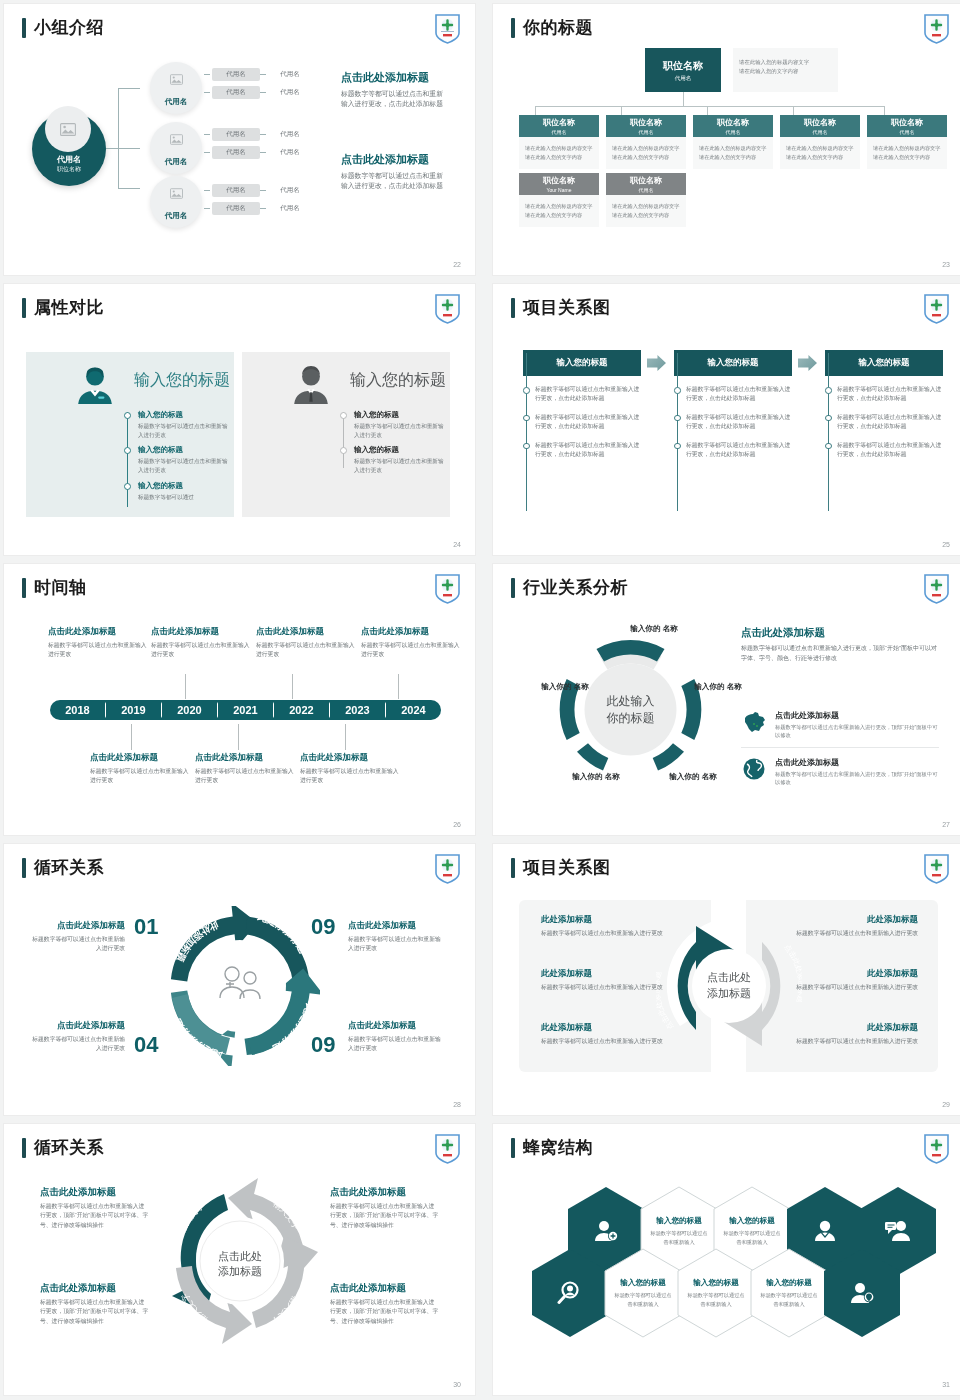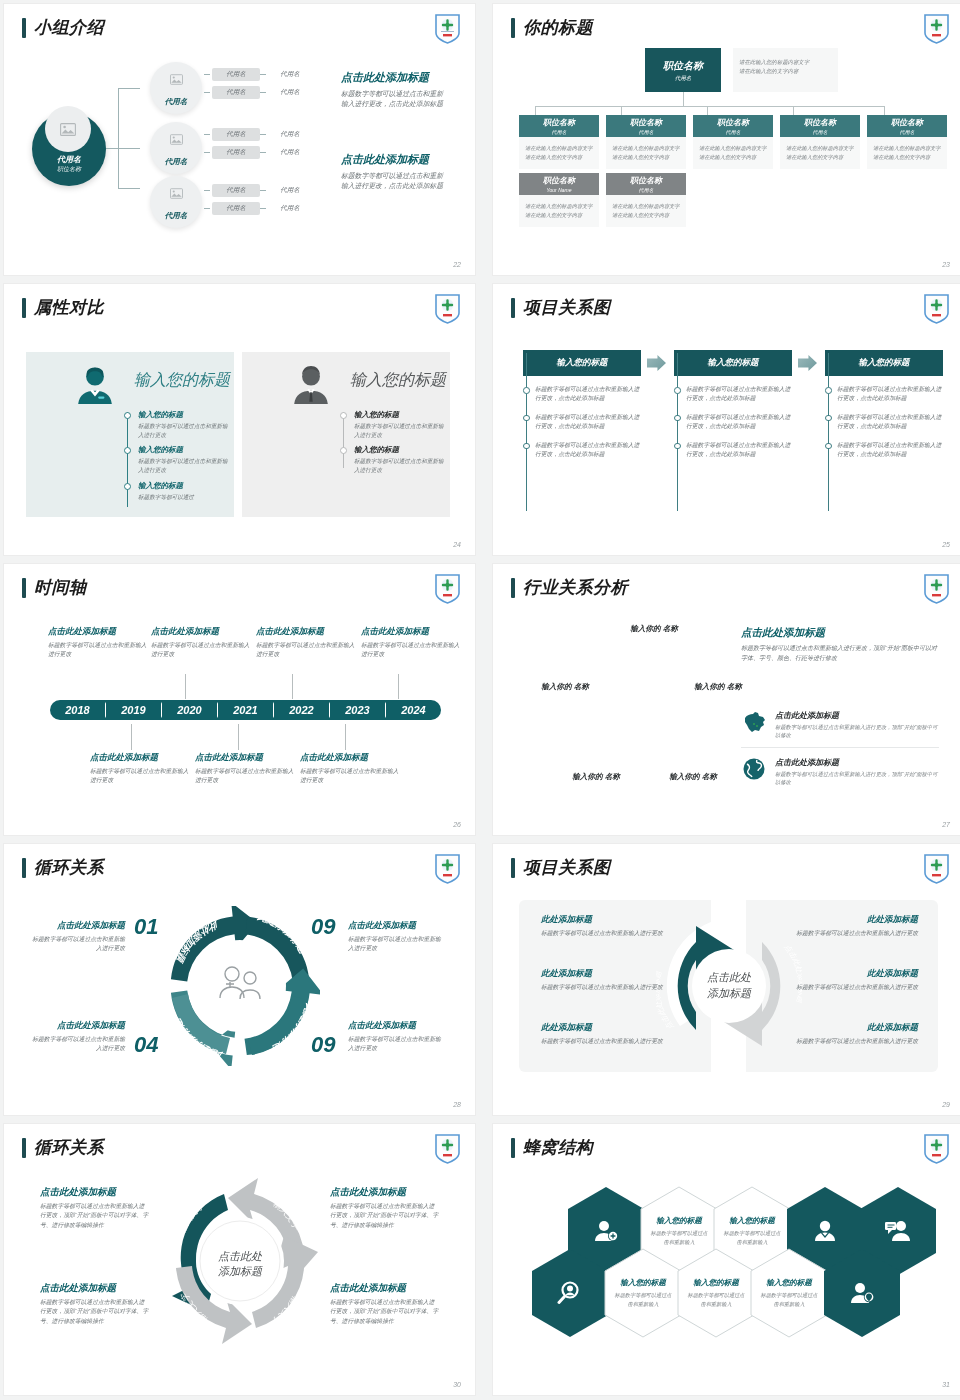--- a/index.html
+++ b/index.html
@@ -15,21 +15,20 @@
     grid-template-columns:repeat(2, 471px);
     grid-template-rows:repeat(5, 271px);
     column-gap:18px; row-gap:9px;
     padding:4px 0 0 4px;
   }
   .slide{
     position:relative; width:471px; height:271px;
     background:#ffffff;
     box-shadow:0 0 0 1px #ececec;
     overflow:hidden;
-    font-style:italic;
   }
   .slide-inner{ position:absolute; inset:0; }
 
   
   .s-title{
     position:absolute; left:18px; top:12px;
     display:flex; align-items:center; gap:8px;
   }
   .s-title .bar{ width:4px; height:20px; background:#1d4b50; border-radius:1px; }
   .s-title .txt{
@@ -651,20 +650,33 @@
     <span class="txt">行业关系分析</span>
   </div>
   <svg class="logo" viewBox="0 0 27 31">
     <path d="M2 2h23v18c0 5-8 9-11.5 10C10 29 2 25 2 20z" fill="#fdfdfd" stroke="#5b9bd5" stroke-width="1.6"></path>
     <circle cx="13.5" cy="12" r="6" fill="#e9f3fa"></circle>
           <path d="M13.5 7.5v9M9 12h9" stroke="#2e9c53" stroke-width="2.4" stroke-linecap="round"></path>
     <circle cx="13.5" cy="12" r="2.1" fill="#2e9c53"></circle>
           <rect x="9" y="21" width="9" height="2.4" fill="#d93b3b"></rect>
   </svg>
 
+  <div class="ring">
+    <svg viewBox="0 0 175 175" style="position:absolute;inset:0;">
+      <path d="M87.5 26 a61.5 61.5 0 0 1 31 8.3 l-8 13.3 a46 46 0 0 0 -23 -6.1 a46 46 0 0 0 -23 6.1 l-8 -13.3 a61.5 61.5 0 0 1 31 -8.3z" fill="#e9eaea"></path>
+      <circle cx="87.5" cy="87.5" r="46" fill="#eceded"></circle>
+      <path d="M87.5 18 a69.5 69.5 0 0 1 34 8.9 l-7.5 12.5 a55 55 0 0 0 -53 0 l-7.5 -12.5 a69.5 69.5 0 0 1 34 -8.9z" fill="#1a5f66"></path>
+      <path d="M151.3 57 a69.5 69.5 0 0 1 0 61 l-13 -7 a55 55 0 0 0 0 -47z" fill="#1a5f66"></path>
+      <path d="M23.7 57 l13 7 a55 55 0 0 0 0 47 l-13 7 a69.5 69.5 0 0 1 0 -61z" fill="#1a5f66"></path>
+      <path d="M60 148.6 a69.5 69.5 0 0 1 -26 -18.8 l11 -8.5 a55 55 0 0 0 20.3 14.7z" fill="#1a5f66"></path>
+      <path d="M115 148.6 l-5.3 -12.6 a55 55 0 0 0 20.3 -14.7 l11 8.5 a69.5 69.5 0 0 1 -26 18.8z" fill="#1a5f66"></path>
+    </svg>
+    <div class="ctr" style="white-space:pre-line">此处输入
+你的标题</div>
+  </div>
   <div class="lbl" style="left:133px;top:60px;">输入你的
 名称</div>
   <div class="lbl" style="left:197px;top:118px;">输入你的
 名称</div>
   <div class="lbl" style="left:172px;top:208px;">输入你的
 名称</div>
   <div class="lbl" style="left:75px;top:208px;">输入你的
 名称</div>
   <div class="lbl" style="left:44px;top:118px;">输入你的
 名称</div>

